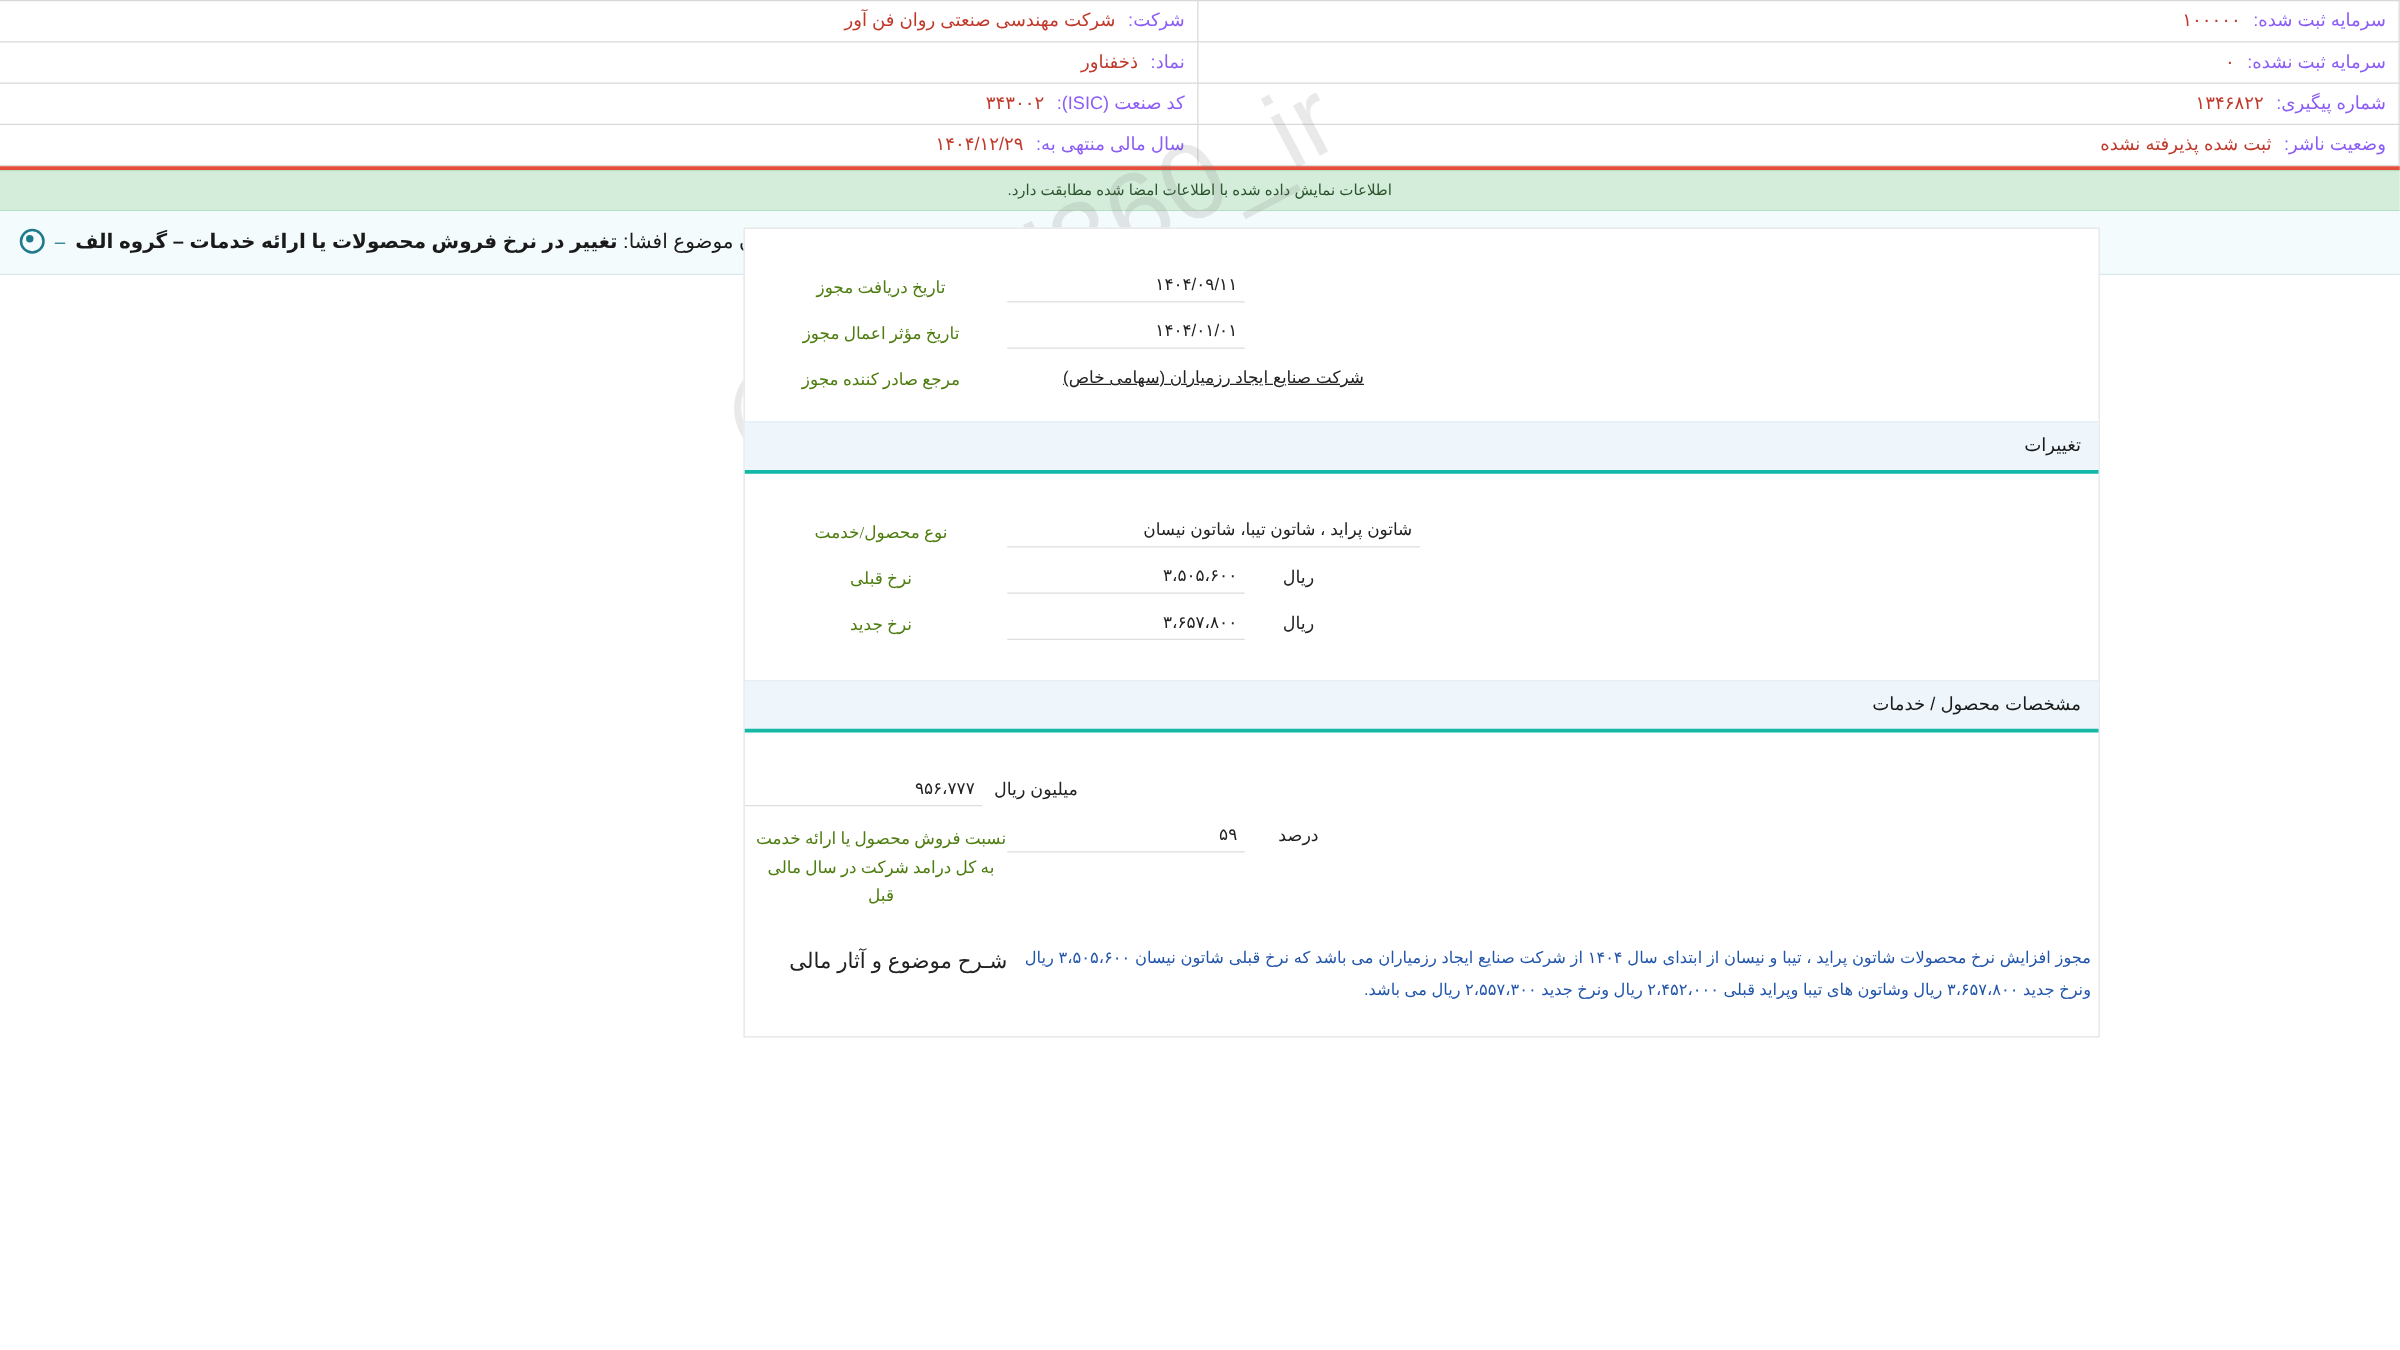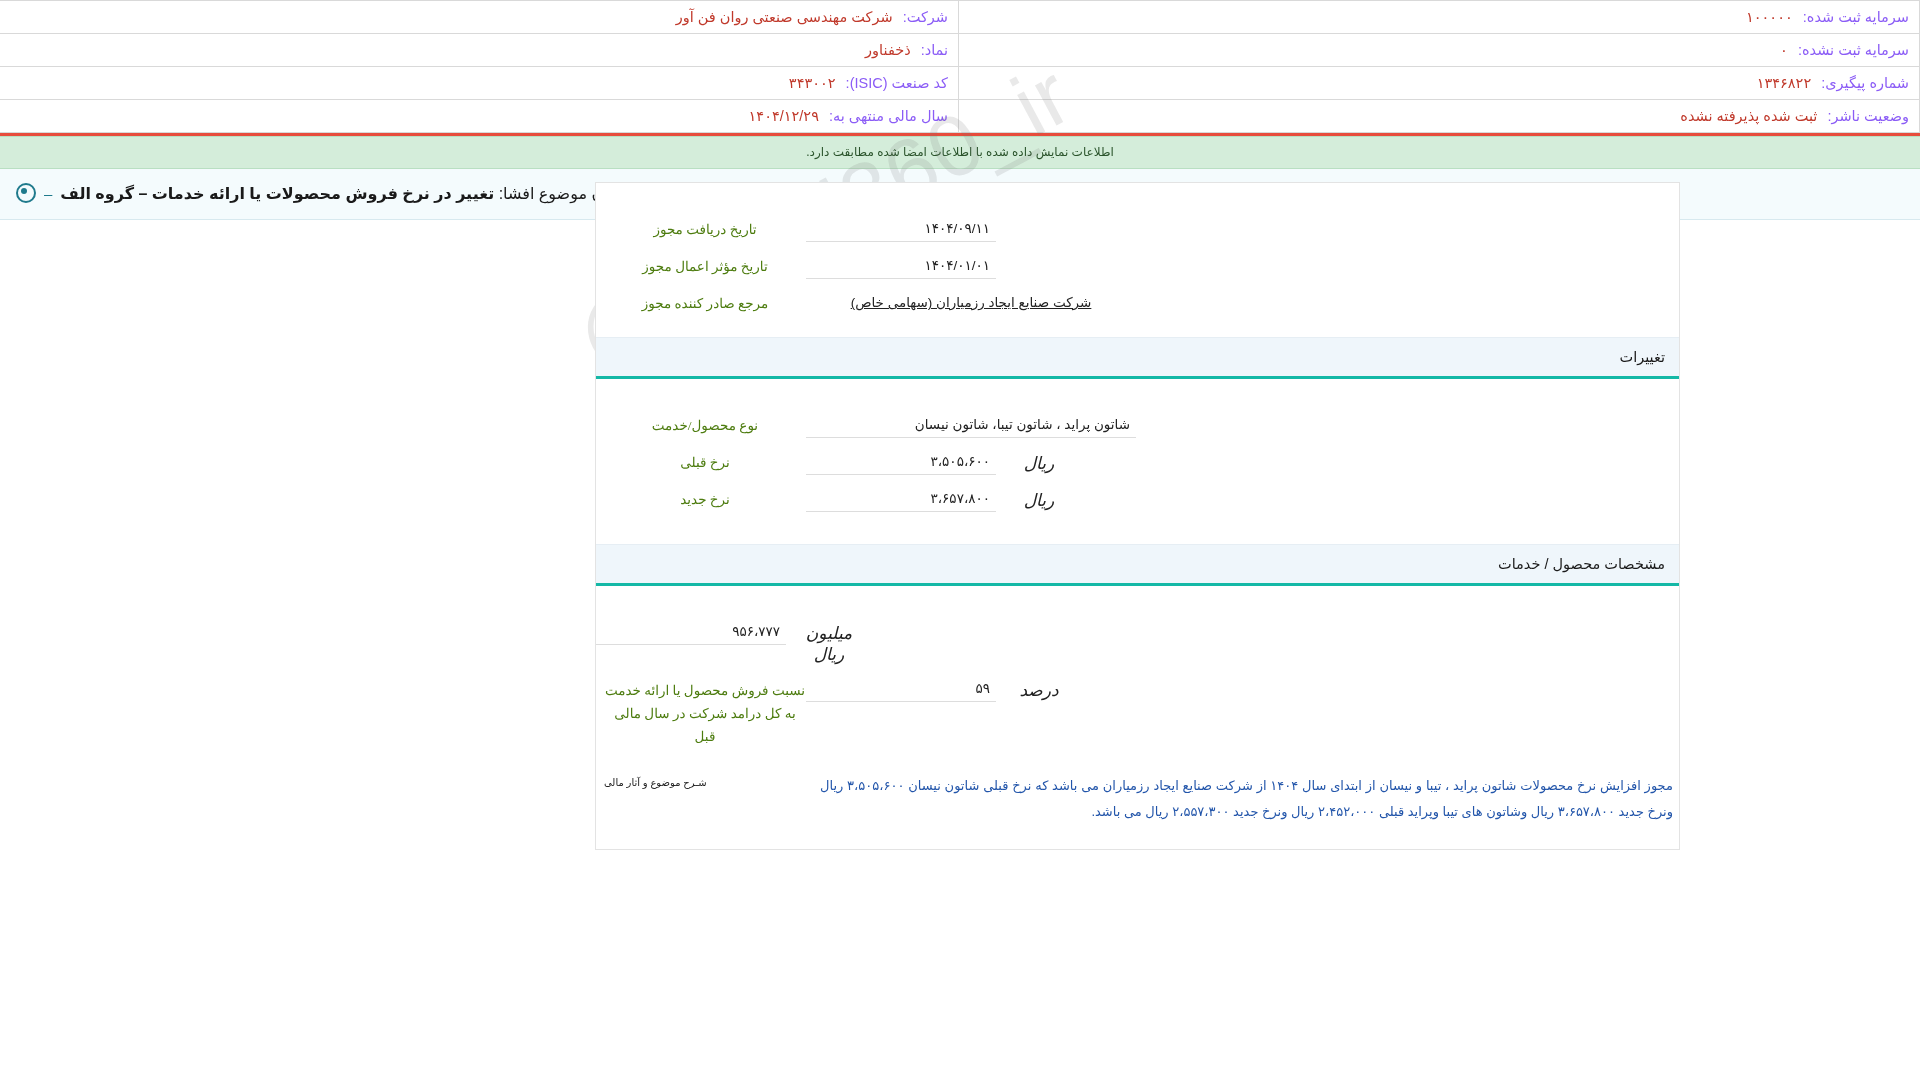--- a/index.html
+++ b/index.html
@@ -145,26 +145,25 @@
     min-height: 20px;
   }
   .val-cell.wide {
     width: 330px;
     text-align: center;
     border-bottom: none;
     text-decoration: underline;
   }
   .unit-cell {
     width: 86px;
-    font-size: 17px;
+    font-size: 14px;
     color: #222;
     text-align: center;
     padding: 3px 6px 0 6px;
     box-sizing: border-box;
-    font-style: italic;
   }
 
   .section-head {
     background: #eff6fb;
     font-size: 14.5px;
     color: #1a1a1a;
     text-align: right;
     padding: 11px 14px;
     border-top: 1px solid #e6eef4;
     border-bottom: 3px solid #14b8a6;
@@ -174,22 +173,22 @@
   .block-pad-bot { padding-bottom: 26px; }
 
   .desc-row {
     display: flex;
     flex-direction: row;
     align-items: flex-start;
     padding: 18px 0 24px 0;
   }
   .desc-lbl {
     width: 210px;
-    text-align: left;
-    font-size: 10px;
+    text-align: right;
+    font-size: 17px;
     color: #222;
     padding-left: 8px;
     padding-top: 2px;
     box-sizing: border-box;
     line-height: 1.6;
   }
   .desc-text {
     flex: 1;
     font-size: 13px;
     color: #2255aa;

